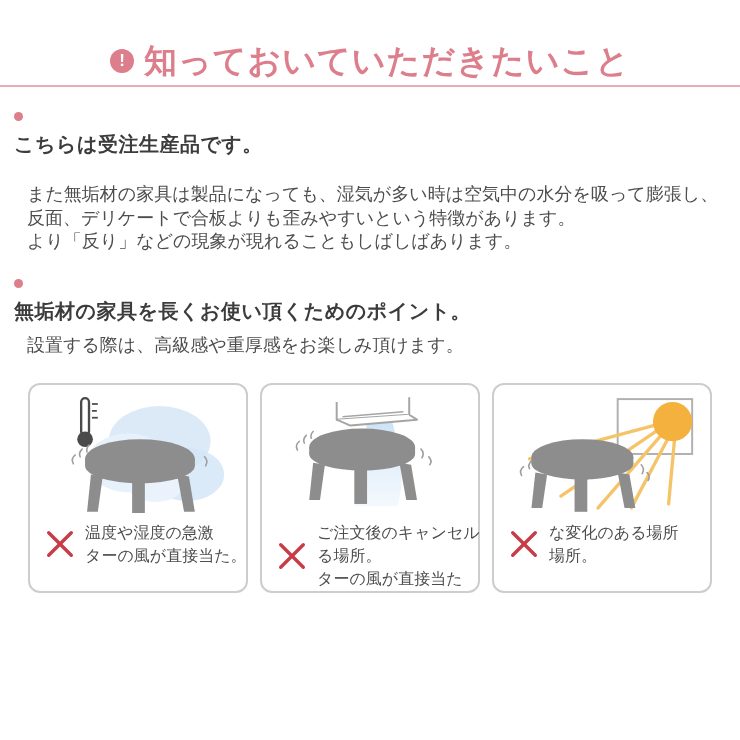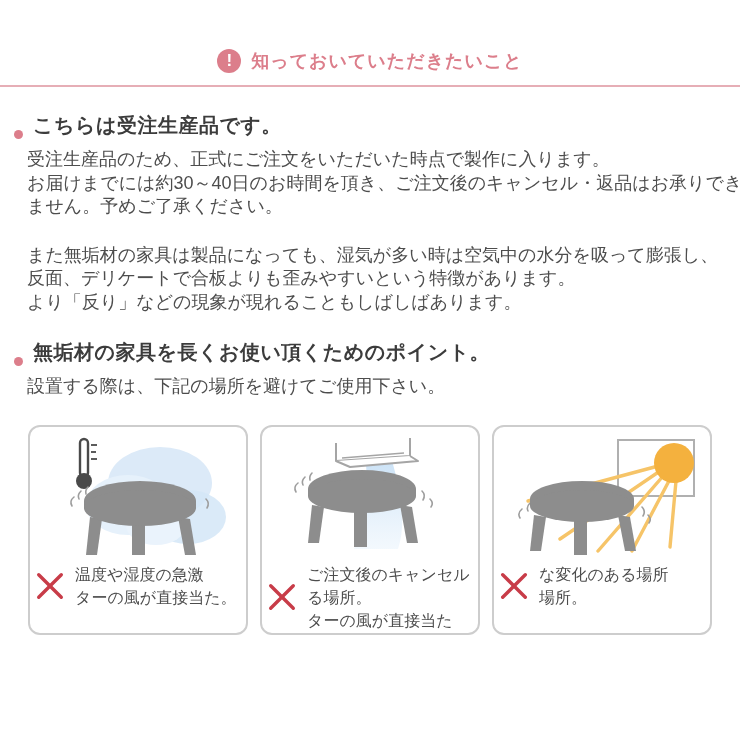--- a/index.html
+++ b/index.html
@@ -10,37 +10,37 @@
   }
   .page{width:740px;height:740px;position:relative;}
 
   
   .header{padding-top:46px;}
   .title-row{display:flex;align-items:center;justify-content:center;gap:10px;height:30px;}
   .alert-icon{
     width:24px;height:24px;border-radius:50%;background:#DC7E8B;color:#fff;
     font-weight:bold;font-size:17px;line-height:24px;text-align:center;flex:none;
   }
-  .page-title{font-size:18px;font-weight:bold;color:#DC7E8B;letter-spacing:1px;}
+  .page-title{font-size:33px;font-weight:bold;color:#DC7E8B;letter-spacing:1px;}
   .title-divider{height:2px;background:#E6AEB6;margin-top:9px;}
 
   
   .content{padding:0 30px 0 33px;}
   .section{margin-top:25px;}
-  .section-heading{display:flex;align-items:flex-end;gap:10px;margin-left:-19px;
-    font-size:20px;font-weight:bold;color:#3C3C3C;letter-spacing:.5px;}
+  .section-heading{display:flex;align-items:flex-start;gap:10px;margin-left:-19px;
+    font-size:20px;font-weight:bold;color:#3C3C3C;letter-spacing:.5px;flex-direction:column;}
   .bullet{width:9px;height:9px;border-radius:50%;background:#DC7E8B;flex:none;}
   .section-body{margin:9px 0 0 -6px;font-size:18px;color:#4D4D4D;}
   .section-body div{line-height:23.5px;white-space:nowrap;}
 
   
   .boxes{display:flex;gap:12px;margin:26px 28px 0;}
   .wbox{
     width:220px;height:210px;box-sizing:border-box;border:2px solid #CDCDCD;
-    border-radius:12px;background:#fff;padding:8px 0 10px;
+    border-radius:12px;background:#fff;padding:8px 10px 10px;
     display:flex;flex-direction:column;
   }
   .wbox-art{height:120px;flex:none;}
   .wbox-art svg{width:100%;height:100%;display:block;}
   .wbox-caption{display:flex;align-items:center;gap:9px;margin-top:8px;padding-left:4px;}
   .x-icon{flex:none;width:32px;height:32px;}
   .wbox-label{font-size:16px;color:#4D4D4D;}
   .wbox-label div{line-height:23px;white-space:nowrap;}
 </style>
 </head>
@@ -56,42 +56,37 @@
     <div class="title-divider"></div>
   </div>
 
   <div class="content">
 
     <div class="section">
       <div class="section-heading">
         <span class="bullet"></span>
         <span>こちらは受注生産品です。</span>
       </div>
-      <div class="section-body">
-          <div>受注生産品のため、正式にご注文をいただいた時点で製作に入ります。</div>
-          <div>お届けまでには約30～40日のお時間を頂き、ご注文後のキャンセル・返品はお承りでき</div>
-          <div>ません。予めご了承ください。</div>
-        </div>
     </div>
 
     <div class="section">
       <div class="section-body">
           <div>また無垢材の家具は製品になっても、湿気が多い時は空気中の水分を吸って膨張し、</div>
           <div>反面、デリケートで合板よりも歪みやすいという特徴があります。</div>
           <div>より「反り」などの現象が現れることもしばしばあります。</div>
         </div>
     </div>
 
     <div class="section">
       <div class="section-heading">
         <span class="bullet"></span>
         <span>無垢材の家具を長くお使い頂くためのポイント。</span>
       </div>
       <div class="section-body">
-          <div>設置する際は、下記の場所を避けてご使用下さい。</div>
+          <div>設置する際は、高級感や重厚感をお楽しみ頂けます。</div>
         </div>
     </div>
   </div>
 
   <div class="boxes">
 
     <div class="wbox">
       <div class="wbox-art">
         <svg viewBox="0 0 200 120">
 

